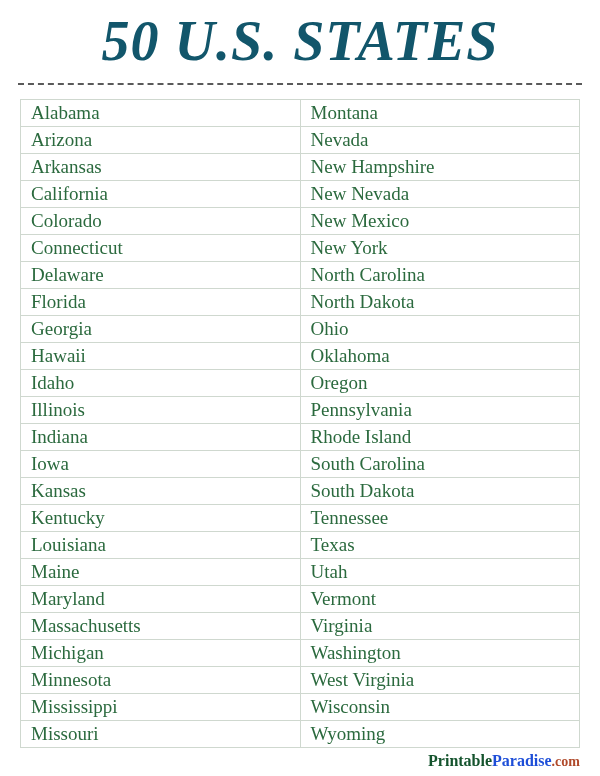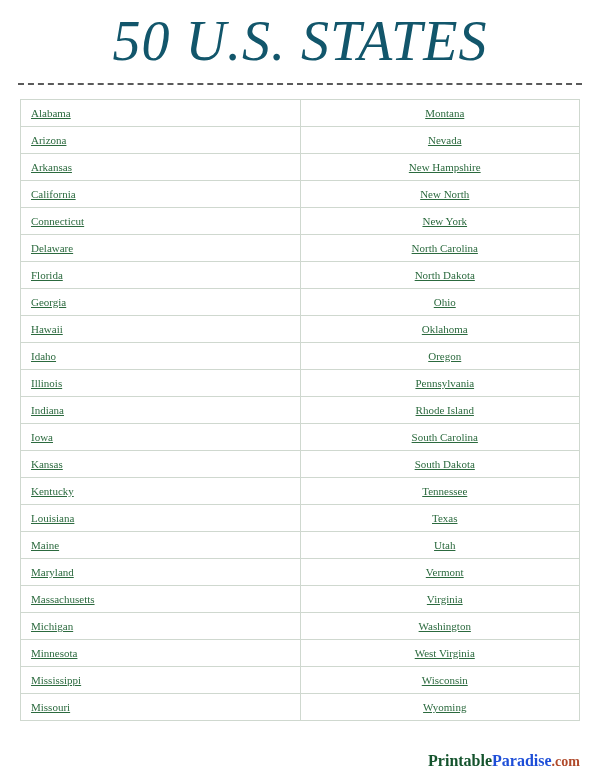--- a/index.html
+++ b/index.html
@@ -15,21 +15,21 @@
   }
   .page {
     position: relative;
     width: 600px;
     height: 776px;
     box-sizing: border-box;
   }
   .title {
     text-align: center;
     font-family: "Liberation Serif", serif;
-    font-weight: normal;
+    font-weight: bold;
     font-style: italic;
     font-size: 56px;
     letter-spacing: 1px;
     color: #12566b;
     margin: 0;
     padding-top: 12px;
     padding-bottom: 6px;
     line-height: 1.05;
   }
   .divider {
@@ -43,34 +43,32 @@
   }
   table.states {
     width: 100%;
     border-collapse: collapse;
     table-layout: fixed;
   }
   table.states td {
     border: 1px solid #cfd8cf;
     height: 26px;
     padding: 0 0 0 10px;
-    font-size: 11px;
+    font-size: 19px;
     color: #2b6a3e;
     font-family: "Liberation Serif", serif;
     vertical-align: middle;
     white-space: nowrap;
     overflow: hidden;
-    text-decoration: underline;
   }
   table.states td.col-left {
     width: 50%;
   }
   table.states td.col-right {
     width: 50%;
-    text-align: center;
   }
   .footer {
     position: absolute;
     right: 20px;
     bottom: 6px;
     font-family: "Liberation Serif", serif;
     font-size: 16px;
     font-weight: bold;
     white-space: nowrap;
   }
@@ -101,21 +99,25 @@
           <tr>
             <td class="col-left">Arizona</td>
             <td class="col-right">Nevada</td>
           </tr>
           <tr>
             <td class="col-left">Arkansas</td>
             <td class="col-right">New Hampshire</td>
           </tr>
           <tr>
             <td class="col-left">California</td>
-            <td class="col-right">New North</td>
+            <td class="col-right">New Nevada</td>
+          </tr>
+          <tr>
+            <td class="col-left">Colorado</td>
+            <td class="col-right">New Mexico</td>
           </tr>
           <tr>
             <td class="col-left">Connecticut</td>
             <td class="col-right">New York</td>
           </tr>
           <tr>
             <td class="col-left">Delaware</td>
             <td class="col-right">North Carolina</td>
           </tr>
           <tr>

